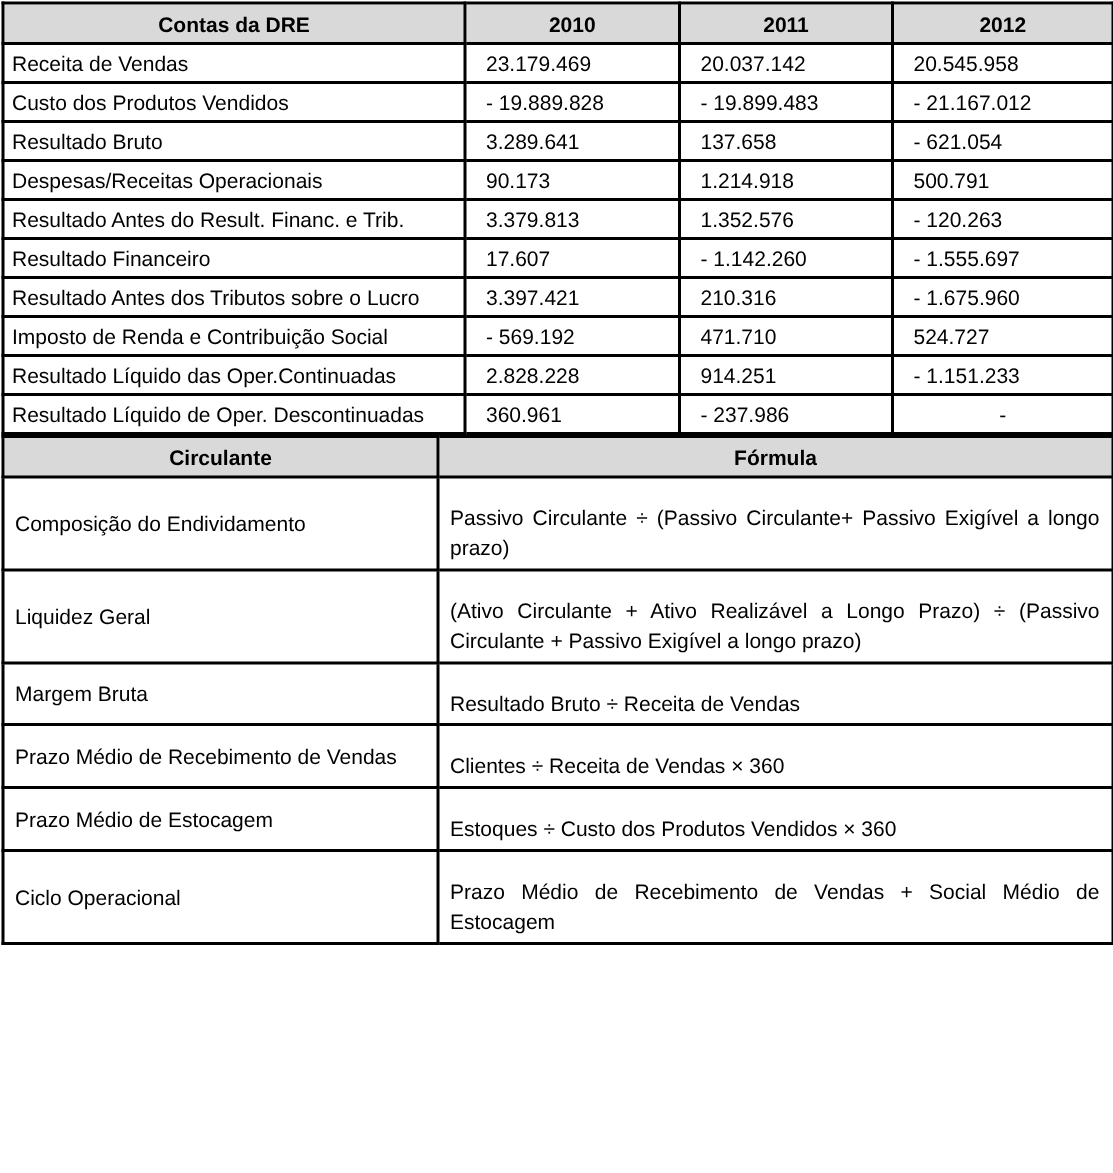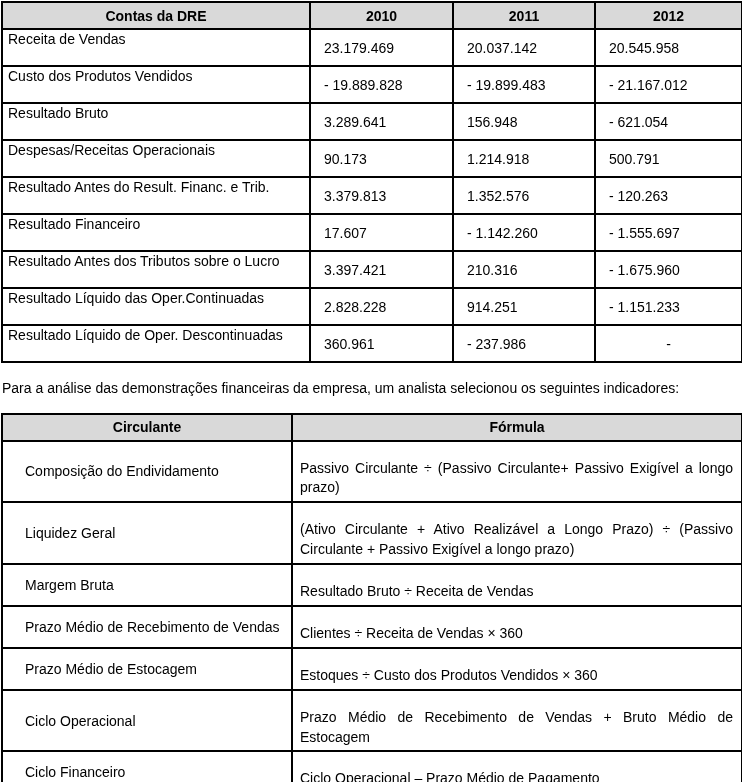--- a/index.html
+++ b/index.html
@@ -28,33 +28,33 @@
   }
   th {
     background: #d9d9d9;
     font-weight: bold;
     text-align: center;
     height: 27px;
     padding: 1px 2px;
   }
   
   .dre td { height: 26px; vertical-align: middle; }
-  .dre .acct { padding: 1px 3px 18px 5px; white-space: nowrap; }
+  .dre .acct { padding: 1px 3px 1px 5px; white-space: nowrap; }
   .dre .num  { padding: 1px 3px 1px 13px; white-space: nowrap; }
   .dre .num.dash { text-align: center; padding-left: 3px; }
   
   .intro {
     font-size: 14px;
     line-height: 1.25;
     margin: 17px 0 15px 1px;
   }
   
   .ind td { vertical-align: middle; }
   .ind .indicator {
-    padding: 2px 4px 2px 22px;
+    padding: 2px 4px 2px 7px;
     height: 41px;
   }
   .ind .formula {
     padding: 17px 8px 3px 7px;
     text-align: justify;
     line-height: 1.42;
   }
 </style>
 </head>
 <body>
@@ -85,21 +85,21 @@
         </tr>
         <tr>
           <td class="acct">Custo dos Produtos Vendidos</td>
           <td class="num">- 19.889.828</td>
           <td class="num">- 19.899.483</td>
           <td class="num">- 21.167.012</td>
         </tr>
         <tr>
           <td class="acct">Resultado Bruto</td>
           <td class="num">3.289.641</td>
-          <td class="num">156.948</td>
+          <td class="num">137.658</td>
           <td class="num">- 621.054</td>
         </tr>
         <tr>
           <td class="acct">Despesas/Receitas Operacionais</td>
           <td class="num">90.173</td>
           <td class="num">1.214.918</td>
           <td class="num">500.791</td>
         </tr>
         <tr>
           <td class="acct">Resultado Antes do Result. Financ. e Trib.</td>
@@ -113,35 +113,40 @@
           <td class="num">- 1.142.260</td>
           <td class="num">- 1.555.697</td>
         </tr>
         <tr>
           <td class="acct">Resultado Antes dos Tributos sobre o Lucro</td>
           <td class="num">3.397.421</td>
           <td class="num">210.316</td>
           <td class="num">- 1.675.960</td>
         </tr>
         <tr>
+          <td class="acct">Imposto de Renda e Contribuição Social</td>
+          <td class="num">- 569.192</td>
+          <td class="num">471.710</td>
+          <td class="num">524.727</td>
+        </tr>
+        <tr>
           <td class="acct">Resultado Líquido das Oper.Continuadas</td>
           <td class="num">2.828.228</td>
           <td class="num">914.251</td>
           <td class="num">- 1.151.233</td>
         </tr>
         <tr>
           <td class="acct">Resultado Líquido de Oper. Descontinuadas</td>
           <td class="num">360.961</td>
           <td class="num">- 237.986</td>
           <td class="num dash">-</td>
         </tr>
       </tbody>
   </table>
 
-  <p class="intro">Para a análise das demonstrações financeiras da empresa, um analista selecionou os seguintes indicadores:</p>
 
   <table class="ind">
     <colgroup>
       <col style="width:290px">
       <col style="width:450px">
     </colgroup>
     <thead>
       <tr>
         <th>Circulante</th>
         <th>Fórmula</th>
@@ -163,22 +168,18 @@
         <tr>
           <td class="indicator">Prazo Médio de Recebimento de Vendas</td>
           <td class="formula">Clientes ÷ Receita de Vendas × 360</td>
         </tr>
         <tr>
           <td class="indicator">Prazo Médio de Estocagem</td>
           <td class="formula">Estoques ÷ Custo dos Produtos Vendidos × 360</td>
         </tr>
         <tr>
           <td class="indicator">Ciclo Operacional</td>
-          <td class="formula">Prazo Médio de Recebimento de Vendas + Bruto Médio de Estocagem</td>
-        </tr>
-        <tr>
-          <td class="indicator">Ciclo Financeiro</td>
-          <td class="formula">Ciclo Operacional – Prazo Médio de Pagamento</td>
+          <td class="formula">Prazo Médio de Recebimento de Vendas + Social Médio de Estocagem</td>
         </tr>
       </tbody>
   </table>
 
 </div>
 
 </body></html>

